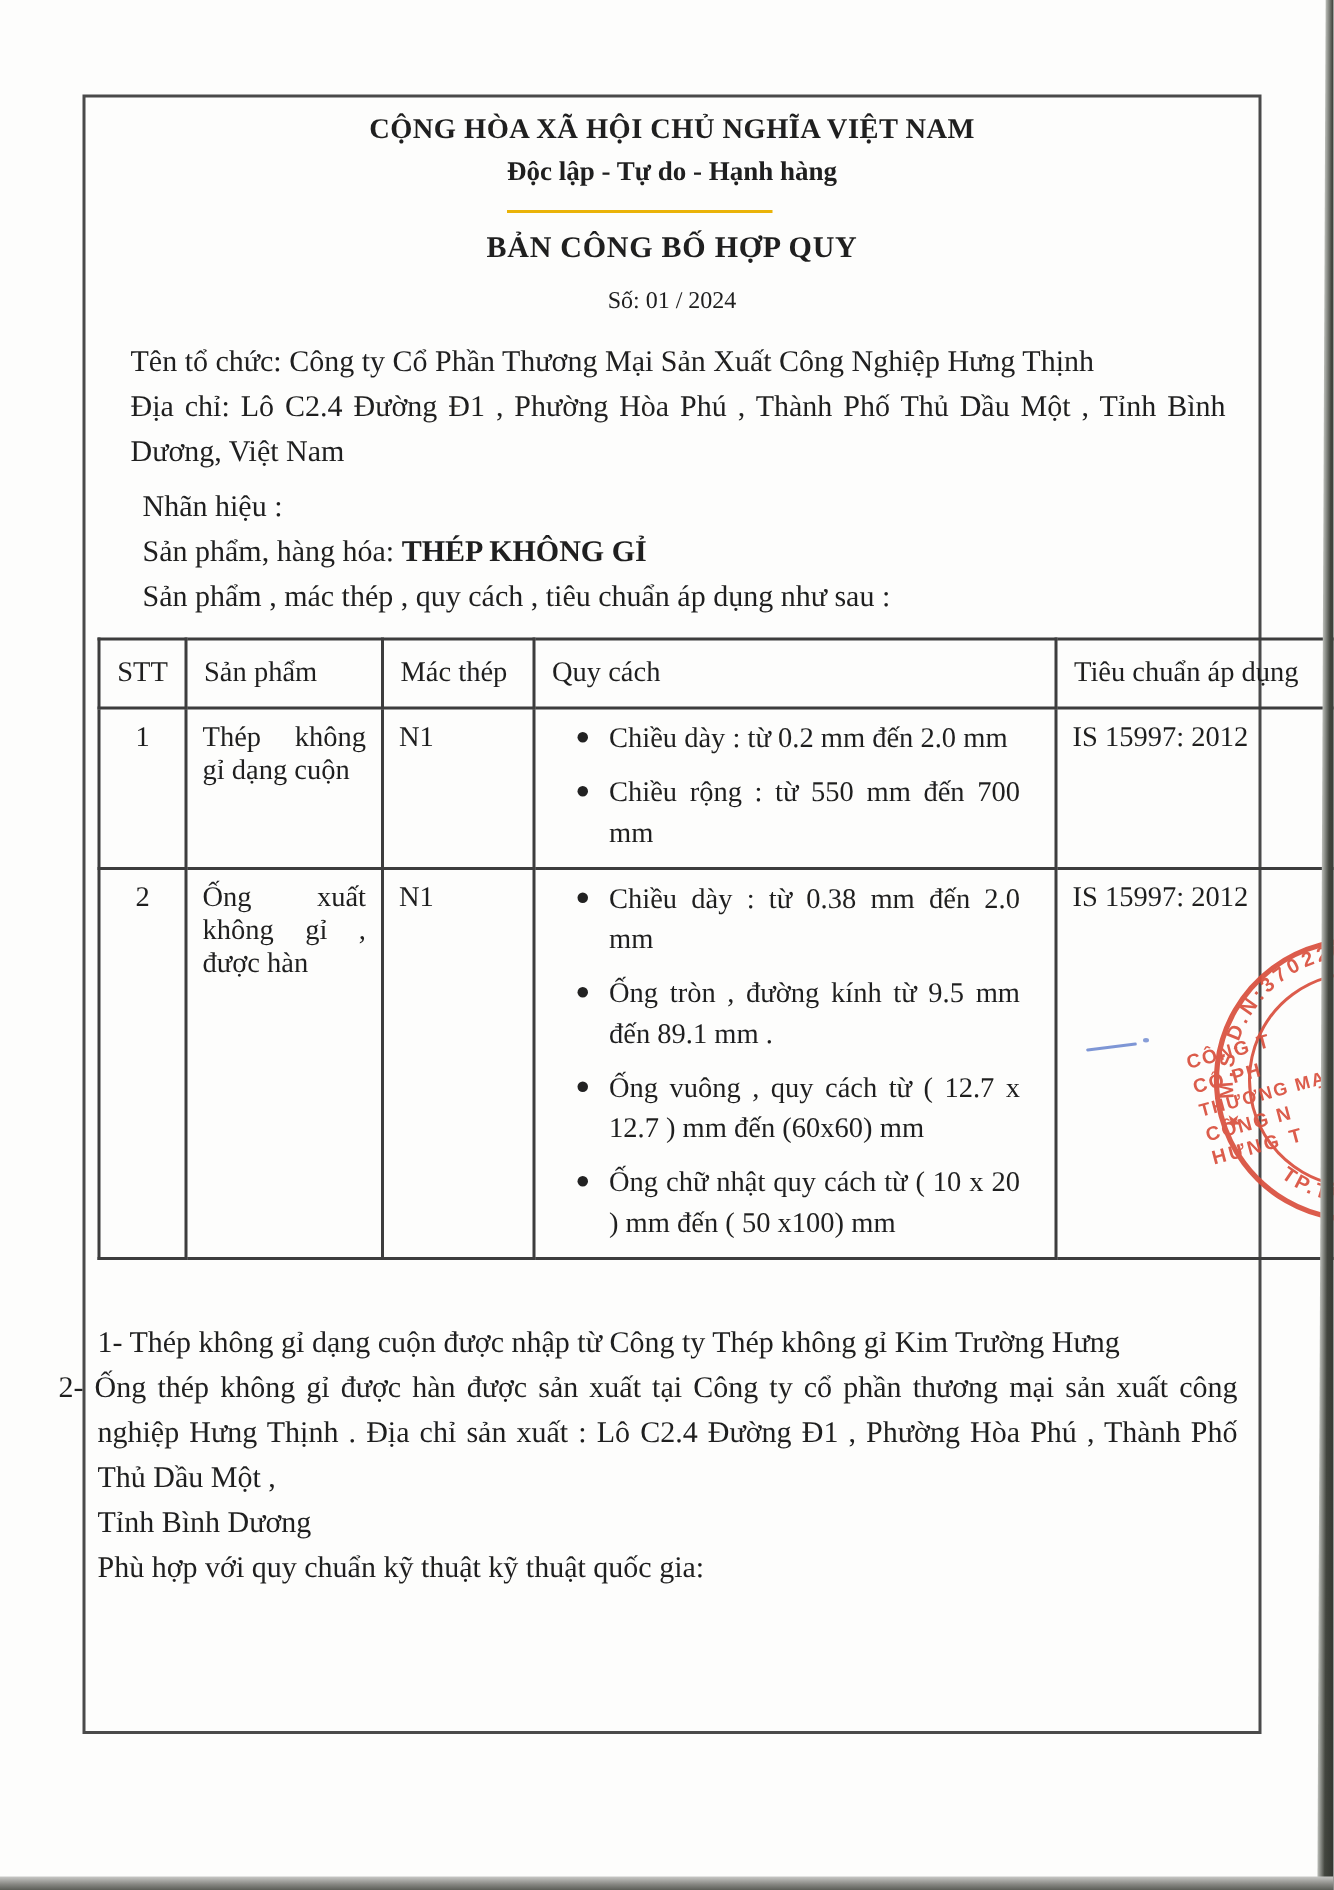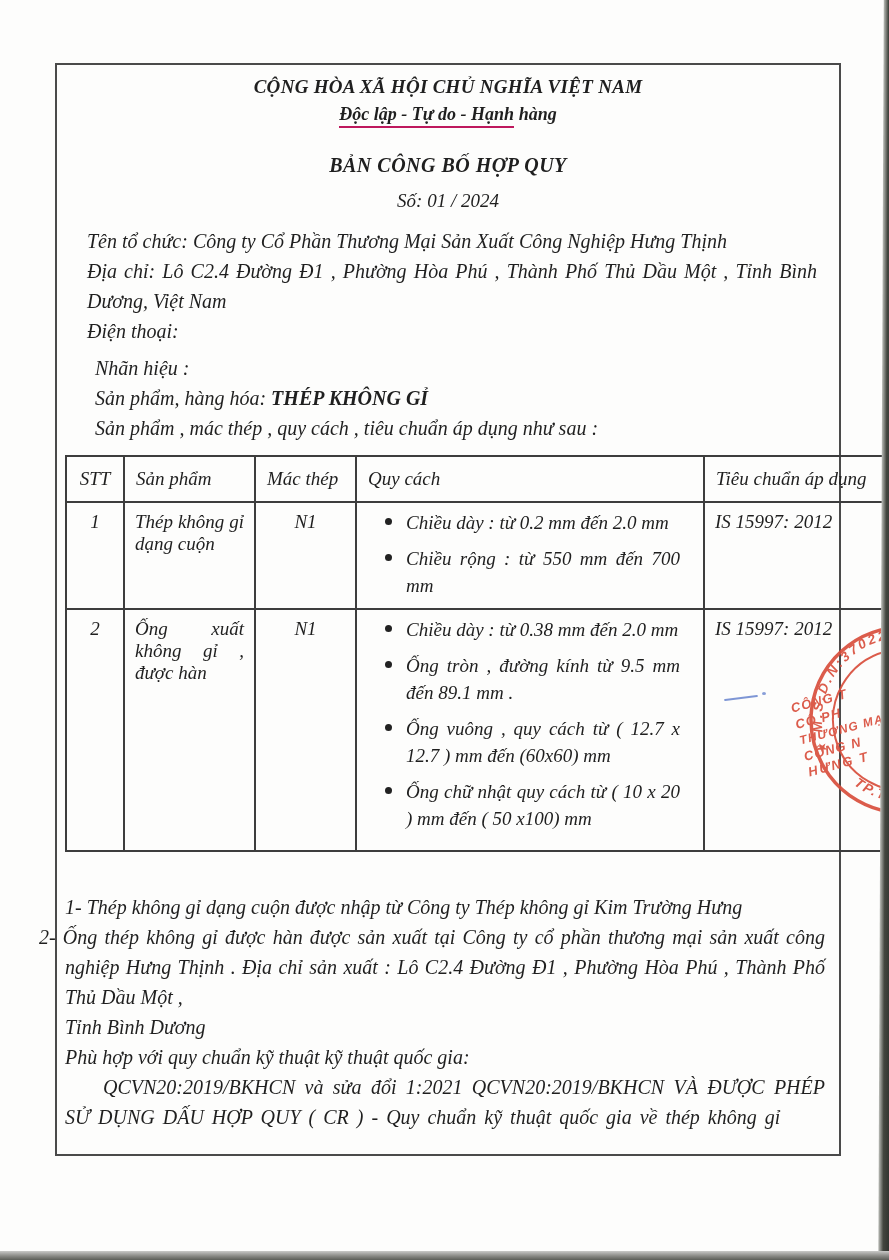--- a/index.html
+++ b/index.html
@@ -2,56 +2,56 @@
 <html><head>
 <meta charset="utf-8">
 <style>
   html,body{margin:0;padding:0;}
   body{
     width:889px;height:1260px;overflow:hidden;position:relative;
     background:#fdfdfc;
     font-family:"Liberation Serif","DejaVu Serif",serif;
     color:#1f1f1f;
   }
-  .page{position:absolute;inset:0;overflow:hidden;font-style:italic;}
+  .page{position:absolute;inset:0;overflow:hidden;}
   
   .scan-edge-right{
     position:absolute;top:0;right:-4px;width:12px;height:1262px;
     background:linear-gradient(90deg,#bdbfba 0%,#43463f 40%,#2e312c 100%);
     transform:rotate(.25deg);
   }
   .scan-edge-bottom{
     position:absolute;left:0;bottom:0;width:889px;height:9px;
     background:linear-gradient(180deg,#c9c9c7 0%,#8a8a86 55%,#5c5e58 100%);
   }
   .border-box{
     position:absolute;left:55px;top:63px;width:786px;height:1093px;
     border:2px solid #4a4a4a;background:transparent;
     padding:0 8px;box-sizing:border-box;
   }
   .center{text-align:center;}
   .nat-title{margin-top:10px;font-weight:bold;font-size:19px;line-height:24px;letter-spacing:.3px;}
   .motto{margin-top:3px;font-weight:bold;font-size:18px;line-height:24px;}
-  .motto .u{border-bottom:2px solid #be185d;padding-bottom:2px;}
+  .motto .u{border-bottom:2px solid #eab308;padding-bottom:16px;}
   .doc-title{margin-top:24px;font-weight:bold;font-size:20px;line-height:30px;letter-spacing:.5px;}
-  .doc-number{margin-top:9px;font-size:19px;line-height:24px;}
+  .doc-number{margin-top:9px;font-size:16px;line-height:24px;}
   p.doc{margin:0;font-size:20px;line-height:30px;}
   .info-block{margin-top:13px;margin-left:22px;margin-right:14px;}
   .phone-line{margin-top:4px;}
   .prod-block{margin-top:7px;margin-left:30px;}
   .bold{font-weight:bold;}
   
   table.spec{
     border-collapse:collapse;margin-top:12px;margin-left:0px;
     width:778px;table-layout:fixed;font-size:19px;
   }
   table.spec td{border:2px solid #3d3d3d;vertical-align:top;padding:0;}
   td.c-stt{width:56px;text-align:center;}
   td.c-prod{width:118px;margin-left:12px;}
-  td.c-grade{width:88px;text-align:center;}
+  td.c-grade{width:88px;}
   td.c-spec{width:335px;}
   td.c-std{width:173px;}
   tr.hdr td{height:44px;vertical-align:middle;}
   tr.hdr td.c-prod,tr.hdr td.c-spec,tr.hdr td.c-std,tr.hdr td.c-grade{padding-left:11px;}
   tr.r1 td{height:93px;}
   tr.r2 td{height:240px;}
   .cell-pad{padding:8px 10px;}
   .just{text-align:justify;}
   ul.specs{list-style:none;margin:6px 0 0 0;padding:0 23px 0 28px;}
   ul.specs li{display:flex;margin-bottom:9px;}
@@ -98,21 +98,20 @@
 
     <div class="center nat-title">CỘNG HÒA XÃ HỘI CHỦ NGHĨA VIỆT NAM</div>
     <div class="center motto"><span class="u">Độc lập - Tự do - Hạnh</span><span> hàng</span></div>
 
     <div class="center doc-title">BẢN CÔNG BỐ HỢP QUY</div>
     <div class="center doc-number">Số: 01 / 2024</div>
 
     <div class="info-block">
       <p class="doc">Tên tổ chức: Công ty Cổ Phần Thương Mại Sản Xuất Công Nghiệp Hưng Thịnh</p>
       <p class="doc just">Địa chỉ: Lô C2.4 Đường Đ1 , Phường Hòa Phú , Thành Phố Thủ Dầu Một , Tỉnh Bình Dương, Việt Nam</p>
-      <p class="doc phone-line">Điện thoại:</p>
     </div>
 
     <div class="prod-block">
       <p class="doc">Nhãn hiệu :</p>
       <p class="doc"><span>Sản phẩm, hàng hóa: </span><span class="bold">THÉP KHÔNG GỈ</span></p>
       <p class="doc">Sản phẩm , mác thép , quy cách , tiêu chuẩn áp dụng như sau :</p>
     </div>
 
     <table class="spec">
       <tbody>
@@ -184,21 +183,20 @@
             </td>
         </tr>
       </tbody>
     </table>
 
     <div class="notes">
       <p class="doc note-1a">1-  Thép không gỉ dạng cuộn được nhập từ Công ty Thép không gỉ Kim Trường Hưng</p>
       <p class="doc note-2">2-  Ống thép không gỉ được hàn được sản xuất tại Công ty cổ phần thương mại sản xuất công nghiệp Hưng Thịnh . Địa chỉ sản xuất : Lô C2.4 Đường Đ1 , Phường Hòa Phú , Thành Phố Thủ Dầu Một ,</p>
       <p class="doc province">Tỉnh Bình Dương</p>
       <p class="doc conf-intro">Phù hợp với quy chuẩn kỹ thuật kỹ thuật quốc gia:</p>
-      <p class="doc conf-body">QCVN20:2019/BKHCN và sửa đổi 1:2021 QCVN20:2019/BKHCN VÀ ĐƯỢC PHÉP SỬ DỤNG DẤU HỢP QUY ( CR ) -  Quy chuẩn kỹ thuật quốc gia về thép không gỉ</p>
     </div>
 
   </div>
 
   <div class="ink-mark"></div>
   <div class="ink-dot"></div>
 
   <div class="stamp">
     <svg width="212" height="216" viewBox="0 0 212 216">
       <circle cx="106" cy="108" r="93" fill="none" stroke="#d94f3d" stroke-width="3.5"></circle>

